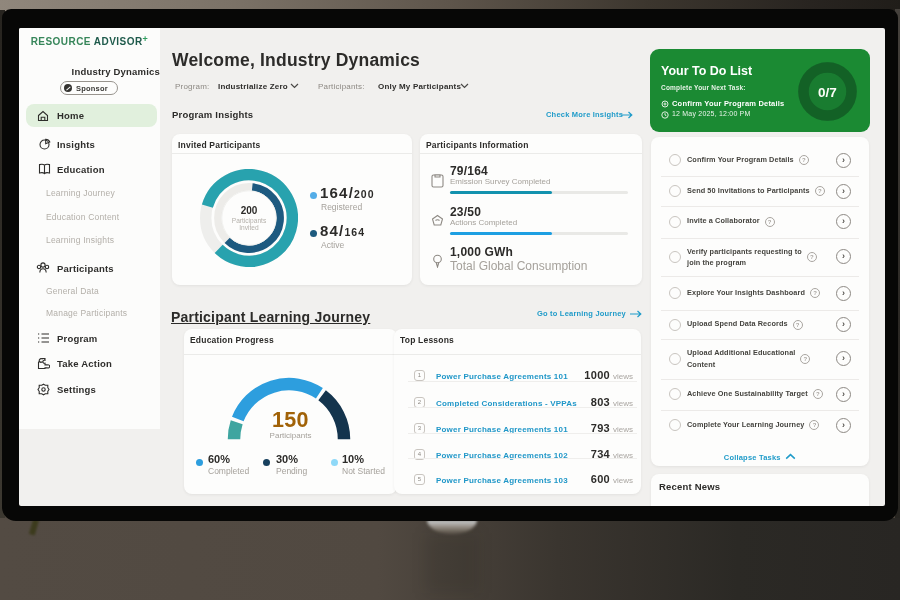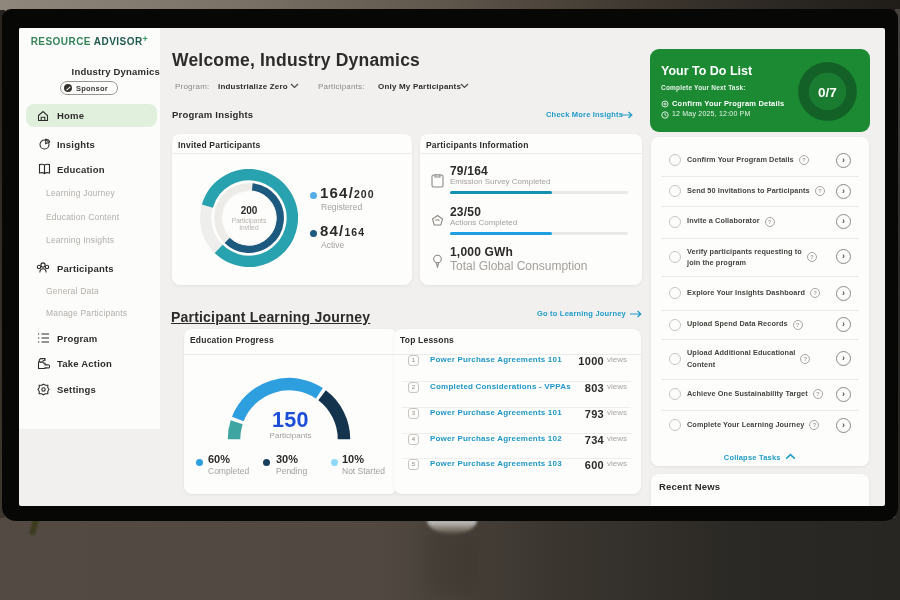--- a/index.html
+++ b/index.html
@@ -35,21 +35,21 @@
   
   .trow{position:absolute;left:0;width:218px;display:flex;align-items:center;}
   .tchk{width:10px;height:10px;border:1.5px solid #c9c5c0;border-radius:50%;margin-left:18px;flex:none;}
   .ttxt{font-size:7.3px;font-weight:bold;color:#45443f;letter-spacing:.1px;margin-left:6px;flex:none;line-height:1.75;}
   .tq{width:8px;height:8px;border:1px solid #a9a5a0;border-radius:50%;color:#a9a5a0;font-size:6px;line-height:8px;
       text-align:center;flex:none;margin-left:5px;font-weight:bold;}
   .tgo{width:13px;height:13px;border:1.4px solid #8d8984;border-radius:50%;color:#55534f;flex:none;margin-right:18px;
       text-align:center;font-size:9px;line-height:12px;font-weight:bold;}
   .tdiv{position:absolute;left:10px;width:198px;height:1px;background:#eceae8;}
   
-  .lrow{position:absolute;left:8px;width:229px;height:26px;display:flex;align-items:flex-start;}
+  .lrow{position:absolute;left:14px;width:229px;height:26px;display:flex;align-items:flex-end;}
   .lnum{width:9px;height:9px;border:1px solid #c9c5c0;border-radius:3px;color:#8d8983;font-size:6px;line-height:9px;
         text-align:center;margin-left:6px;flex:none;}
   .llink{font-size:8px;font-weight:bold;color:#2097c8;letter-spacing:.2px;margin-left:11px;flex:1;}
   .lviews{font-size:11px;font-weight:bold;color:#2c2b29;letter-spacing:.3px;}
   .lv2{font-size:8px;color:#aaa6a1;margin-left:3px;margin-right:4px;}
 </style></head>
 <body>
   <div class="abs" id="topband"></div>
   <div class="abs" id="leftstrip"></div>
   <div class="abs" id="rightstrip"></div>
@@ -210,21 +210,21 @@
     </div>
 
     <div class="card" style="left:153px;top:301px;width:213px;height:165px;margin-left:12px;">
       <div class="chead">Education Progress</div>
       <div class="cdiv" style="top:24.7px;"></div>
       <svg class="abs" style="left:43px;top:48px;" width="124" height="63" viewBox="0 0 124 63">
         <path d="M7 62.2 A55 55 0 0 1 9.7 45.2" fill="none" stroke="#3ea5a0" stroke-width="12.5"></path>
         <path d="M10.8 42.0 A55 55 0 0 1 92.4 16.3" fill="none" stroke="#2d9ede" stroke-width="12.5"></path>
         <path d="M95.1 18.3 A55 55 0 0 1 117 62.2" fill="none" stroke="#14344d" stroke-width="12.5"></path>
       </svg>
-      <div class="abs" style="left:0;top:79px;width:213px;text-align:center;font-size:21.5px;font-weight:bold;color:#1d4ed8;letter-spacing:.3px;">150</div>
+      <div class="abs" style="left:0;top:79px;width:213px;text-align:center;font-size:21.5px;font-weight:bold;color:#a16207;letter-spacing:.3px;">150</div>
       <div class="abs grey" style="left:0;top:101.5px;width:213px;text-align:center;font-size:8px;">Participants</div>
       <div class="abs" style="left:12px;top:129.5px;width:7px;height:7px;border-radius:50%;background:#2d9ede;"></div>
       <div class="abs" style="left:24px;top:124px;font-size:11px;font-weight:bold;color:#2c2b29;">60%</div>
       <div class="abs grey" style="left:24px;top:136.5px;font-size:8.5px;">Completed</div>
       <div class="abs" style="left:79px;top:129.5px;width:7px;height:7px;border-radius:50%;background:#17405e;"></div>
       <div class="abs" style="left:92px;top:124px;font-size:11px;font-weight:bold;color:#2c2b29;">30%</div>
       <div class="abs grey" style="left:92px;top:136.5px;font-size:8.5px;">Pending</div>
       <div class="abs" style="left:147px;top:129.5px;width:7px;height:7px;border-radius:50%;background:#8fd9f8;"></div>
       <div class="abs" style="left:158px;top:124px;font-size:11px;font-weight:bold;color:#2c2b29;">10%</div>
       <div class="abs grey" style="left:158px;top:136.5px;font-size:8.5px;">Not Started</div>

